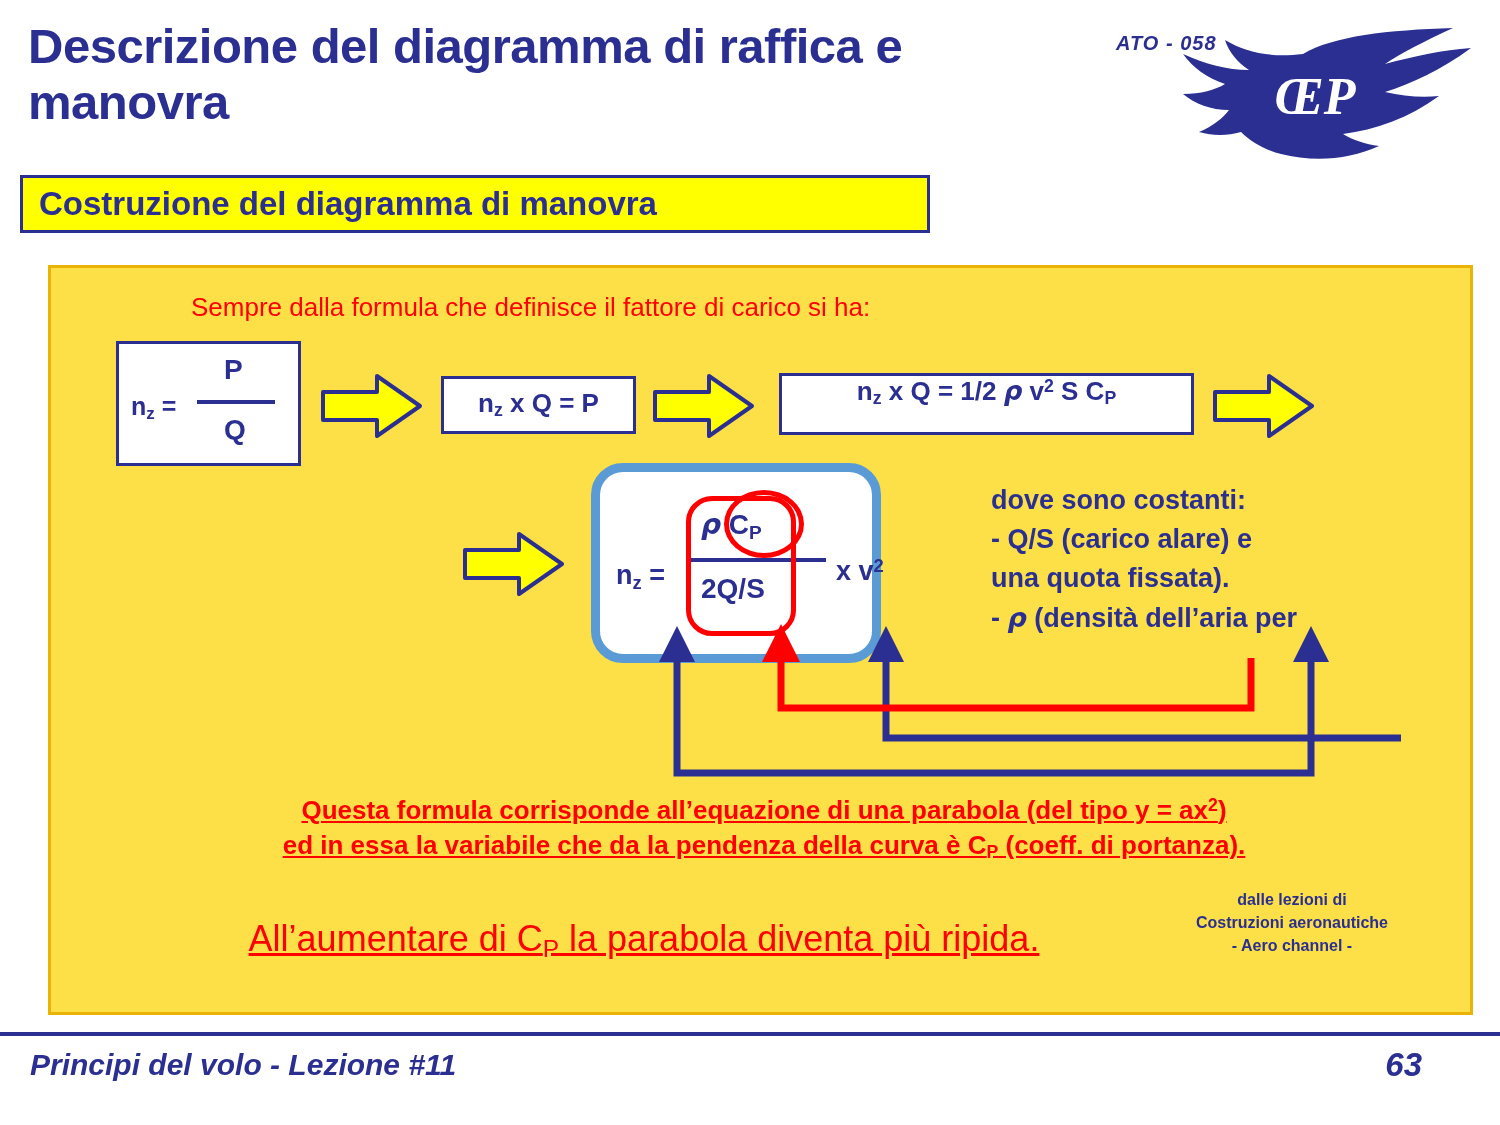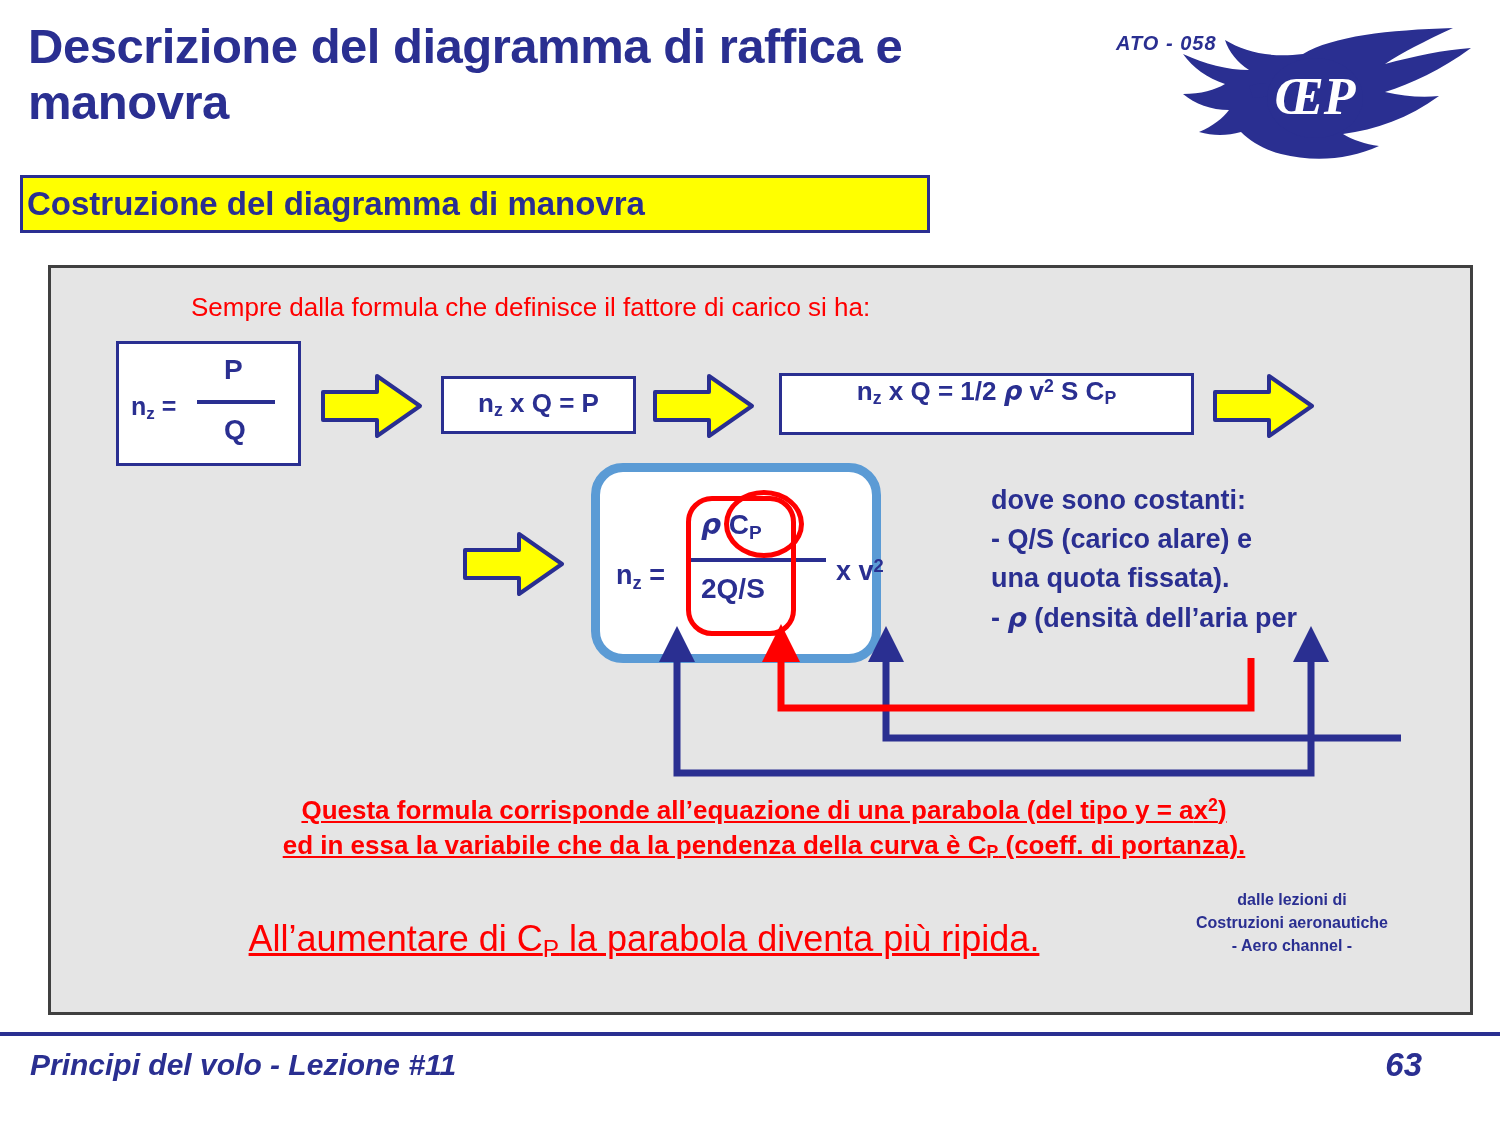--- a/index.html
+++ b/index.html
@@ -77,38 +77,38 @@
     position: absolute;
     left: 20px;
     top: 175px;
     width: 910px;
     height: 58px;
     background: #ffff00;
     border: 3px solid #2a2f91;
     box-sizing: border-box;
     display: flex;
     align-items: center;
-    padding-left: 4px;
+    padding-left: 16px;
   }
   .subtitle-bar span {
     color: #2a2f91;
     font-size: 33px;
     font-weight: bold;
   }
 
   
   .content-box {
     position: absolute;
     left: 48px;
     top: 265px;
     width: 1425px;
     height: 750px;
-    border: 3px solid #404040;
-    box-sizing: border-box;
-    background: #e5e5e5;
+    border: 3px solid #eab308;
+    box-sizing: border-box;
+    background: #fde047;
   }
 
   .lead-text {
     position: absolute;
     left: 140px;
     top: 24px;
     color: #ff0000;
     font-size: 26px;
     font-weight: normal;
   }

